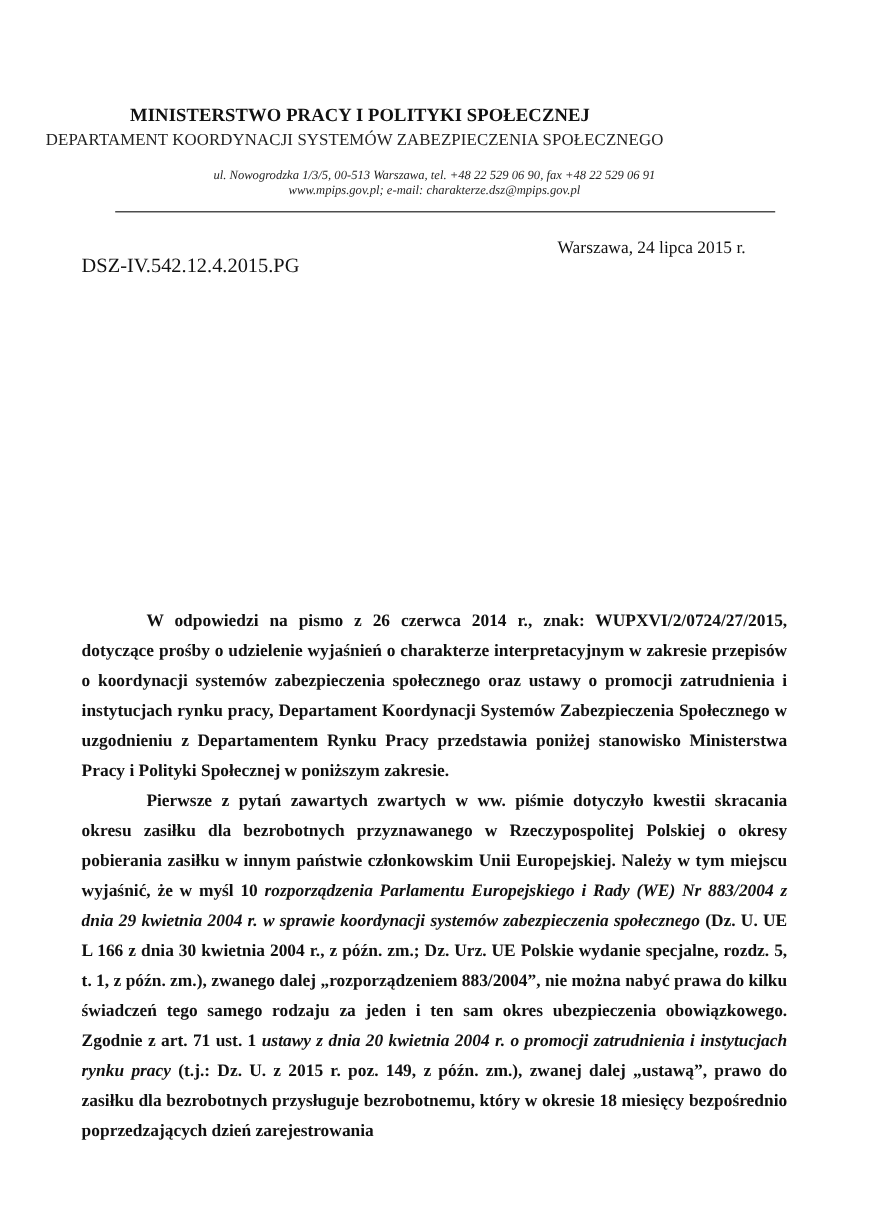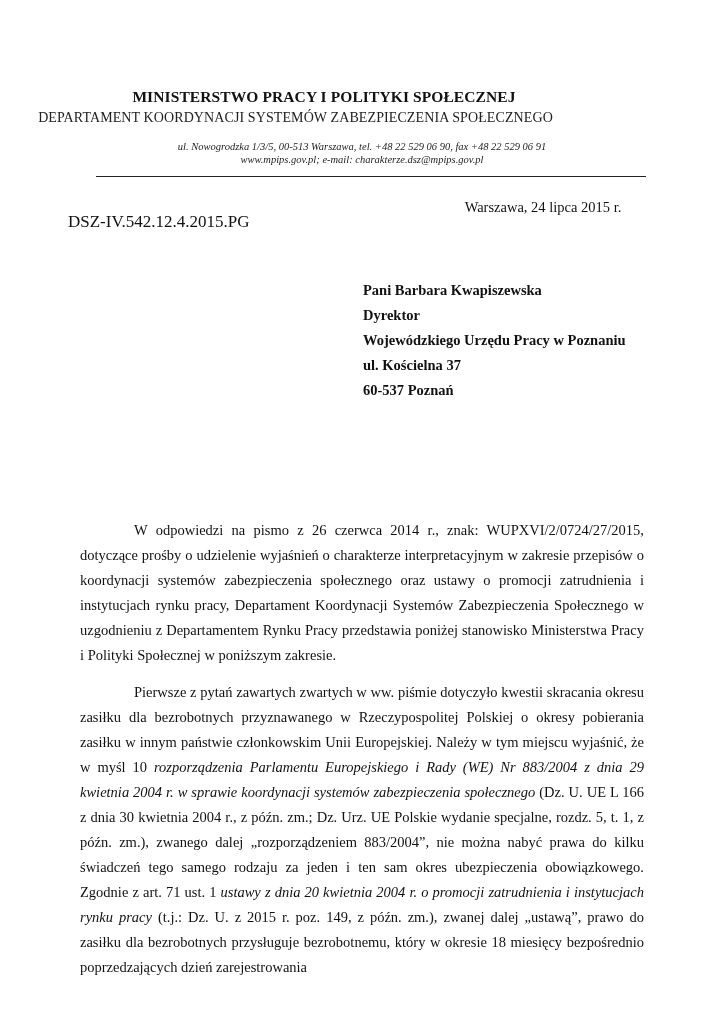--- a/index.html
+++ b/index.html
@@ -1,54 +1,47 @@
 <!DOCTYPE html>
 <html><head>
 <meta charset="utf-8">
 <style>
   html, body { margin: 0; padding: 0; background: #ffffff; }
   body { width: 724px; height: 1024px; position: relative; overflow: hidden; color: #111; font-family: "Liberation Serif", serif; }
   .page { position: absolute; left: 0; top: 0; width: 724px; height: 1024px; background: #fff; }
 
-  .hdr-title { position: absolute; top: 88px; left: 0; width: 600px; text-align: center; font-weight: bold; font-size: 15.5px; letter-spacing: 0.1px; padding-left: 24px; }
+  .hdr-title { position: absolute; top: 88px; left: 0; width: 600px; text-align: center; font-weight: bold; font-size: 15.5px; letter-spacing: 0.1px; }
   .hdr-dept { position: absolute; top: 110px; left: 0; width: 591px; text-align: center; font-size: 14px; color: #222; letter-spacing: 0.1px; }
   .hdr-addr { position: absolute; top: 140px; left: 0; width: 724px; text-align: center; font-size: 10.5px; font-style: italic; line-height: 13px; color: #222; }
   .hdr-rule { position: absolute; top: 176px; left: 96px; width: 550px; height: 0; border-top: 1.6px solid #222; }
 
   .place-date { position: absolute; top: 199px; left: 430px; width: 226px; text-align: center; font-size: 14.5px; }
   .ref-no { position: absolute; top: 212px; left: 68px; font-size: 17px; }
 
   .addressee { position: absolute; top: 278px; left: 363px; font-weight: bold; font-size: 14.5px; line-height: 25px; }
 
   .body { position: absolute; top: 506px; left: 68px; width: 588px; font-size: 14.5px; line-height: 25px; text-align: justify; }
-  .body p { margin: 12px; text-indent: 54px; }
+  .body p { margin: 0; text-indent: 54px; font-weight: bold; }
   .body em { font-style: italic; }
 </style>
 </head>
 <body>
 
 <div class="page">
 
   <div class="hdr-title">MINISTERSTWO PRACY I POLITYKI SPOŁECZNEJ</div>
   <div class="hdr-dept">DEPARTAMENT KOORDYNACJI SYSTEMÓW ZABEZPIECZENIA SPOŁECZNEGO</div>
   <div class="hdr-addr">
     <div>ul. Nowogrodzka 1/3/5, 00-513 Warszawa, tel. +48 22 529 06 90, fax +48 22 529 06 91</div>
     <div>www.mpips.gov.pl; e-mail: charakterze.dsz@mpips.gov.pl</div>
   </div>
   <div class="hdr-rule"></div>
 
   <div class="place-date">Warszawa, 24 lipca 2015 r.</div>
   <div class="ref-no">DSZ-IV.542.12.4.2015.PG</div>
 
-  <div class="addressee">
-    <div>Pani Barbara Kwapiszewska</div>
-    <div>Dyrektor</div>
-    <div>Wojewódzkiego Urzędu Pracy w Poznaniu</div>
-    <div>ul. Kościelna 37</div>
-    <div>60-537 Poznań</div>
-  </div>
 
   <div class="body">
     <p>W odpowiedzi na pismo z 26 czerwca 2014 r., znak: WUPXVI/2/0724/27/2015, dotyczące prośby o udzielenie wyjaśnień o charakterze interpretacyjnym w zakresie przepisów o koordynacji systemów zabezpieczenia społecznego oraz ustawy o promocji zatrudnienia i instytucjach rynku pracy, Departament Koordynacji Systemów Zabezpieczenia Społecznego w uzgodnieniu z Departamentem Rynku Pracy przedstawia poniżej stanowisko Ministerstwa Pracy i Polityki Społecznej w poniższym zakresie.</p>
     <p><span>Pierwsze z pytań zawartych zwartych w ww. piśmie dotyczyło kwestii skracania okresu zasiłku dla bezrobotnych przyznawanego w Rzeczypospolitej Polskiej o okresy pobierania zasiłku w innym państwie członkowskim Unii Europejskiej. Należy w tym miejscu wyjaśnić, że w myśl 10 </span><em>rozporządzenia Parlamentu Europejskiego i Rady (WE) Nr 883/2004 z dnia 29 kwietnia 2004 r. w sprawie koordynacji systemów zabezpieczenia społecznego</em><span> (Dz. U. UE L 166 z dnia 30 kwietnia 2004 r., z późn. zm.; Dz. Urz. UE Polskie wydanie specjalne, rozdz. 5, t. 1, z późn. zm.), zwanego dalej „rozporządzeniem 883/2004”, nie można nabyć prawa do kilku świadczeń tego samego rodzaju za jeden i ten sam  okres ubezpieczenia obowiązkowego. Zgodnie z art. 71 ust. 1 </span><em>ustawy z dnia 20 kwietnia 2004 r. o promocji zatrudnienia i instytucjach rynku pracy</em><span> (t.j.: Dz. U. z 2015 r. poz. 149, z późn. zm.), zwanej dalej „ustawą”, prawo do zasiłku dla bezrobotnych przysługuje bezrobotnemu, który w okresie 18 miesięcy bezpośrednio poprzedzających dzień zarejestrowania</span></p>
   </div>
 
 </div>
 
 </body></html>

